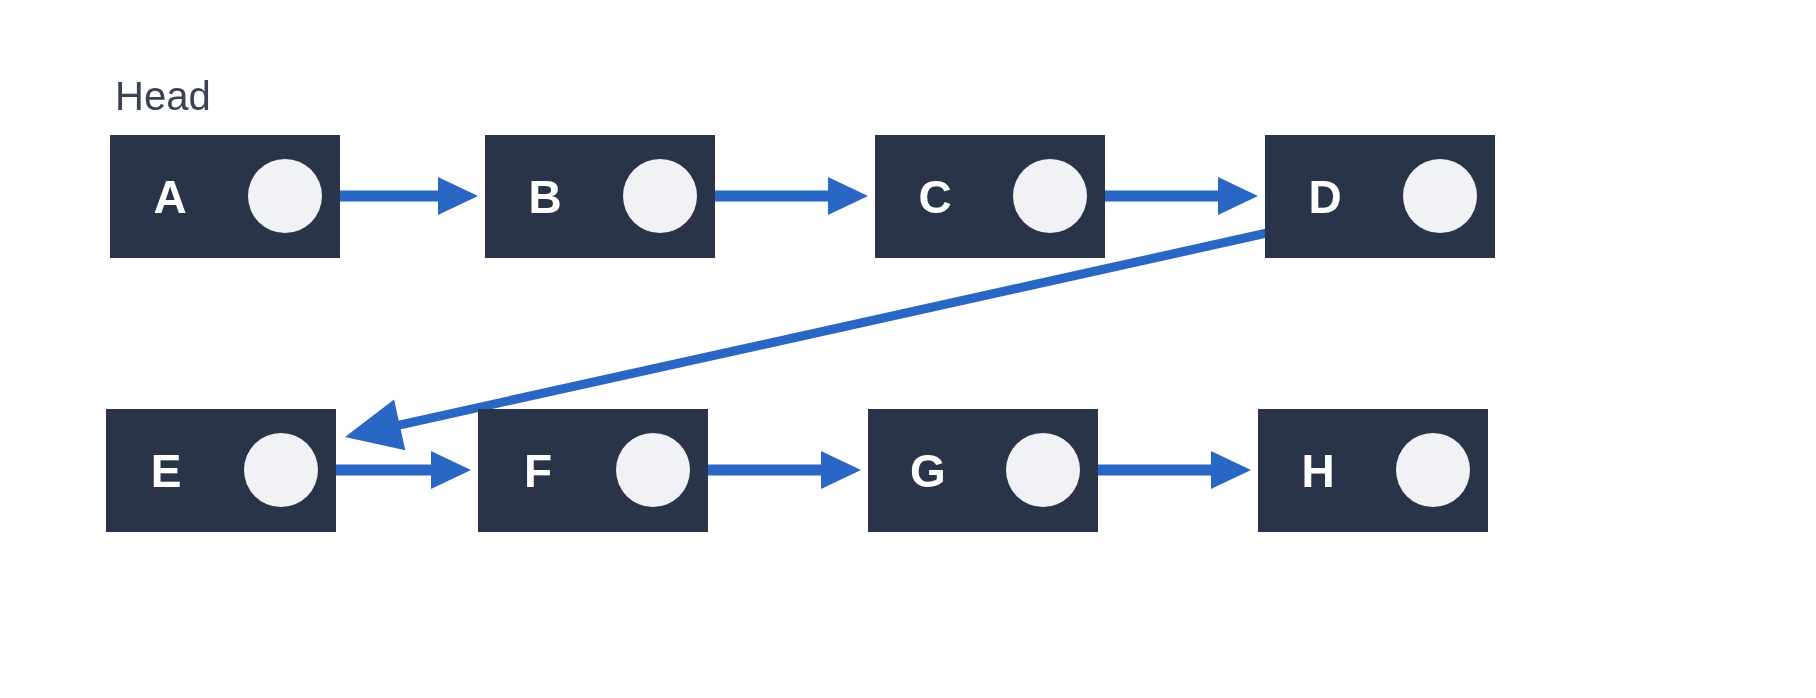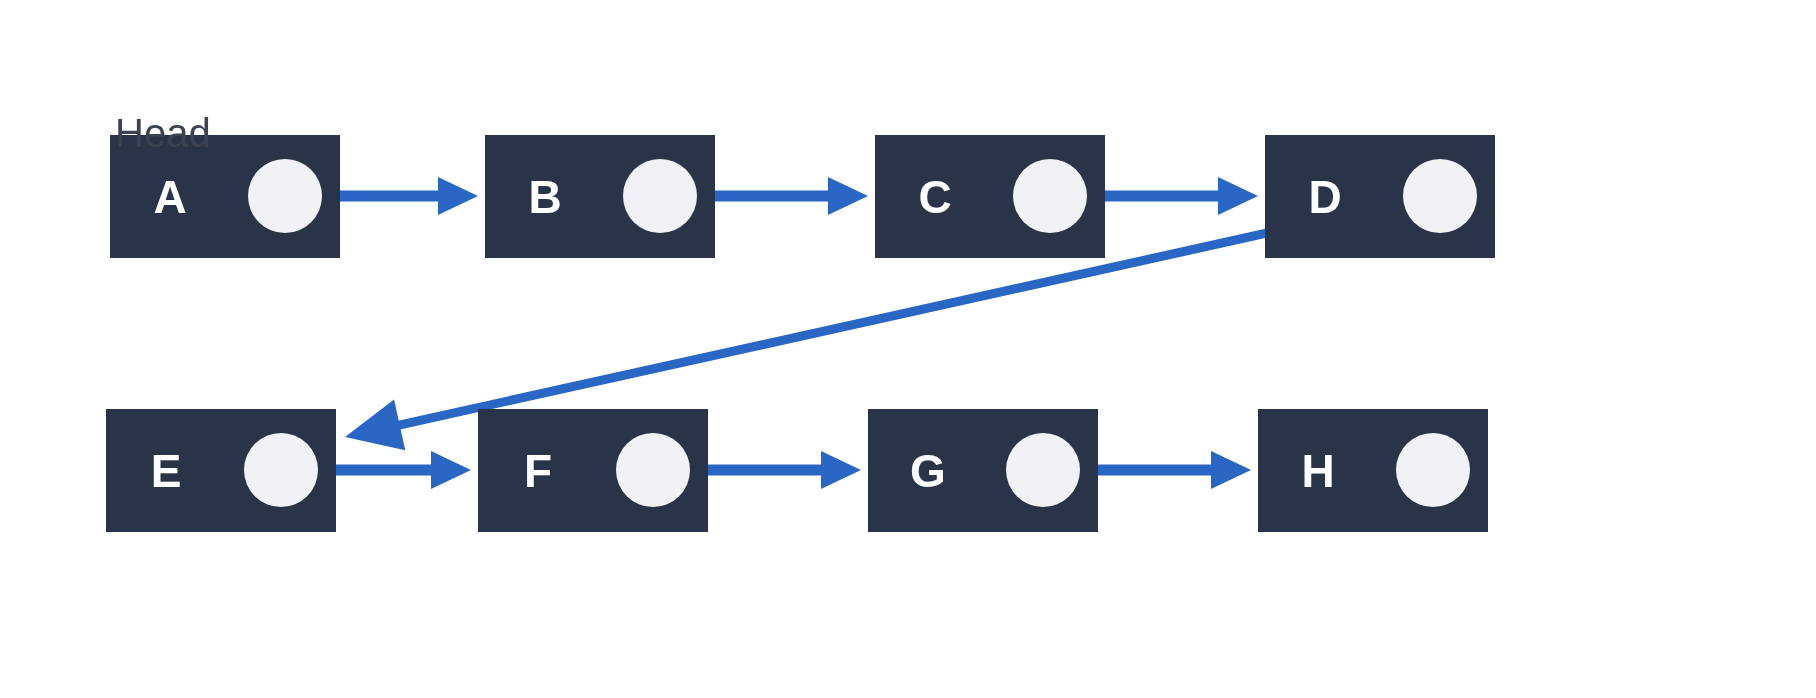--- a/index.html
+++ b/index.html
@@ -50,21 +50,20 @@
   }
   .head-label {
     position: absolute;
     color: #3b4252;
     font-family: "Liberation Sans", sans-serif;
     font-weight: normal;
     font-size: 40px;
     line-height: 1;
     white-space: nowrap;
     z-index: 3;
-    margin-top: 37px;
   }
 </style>
 </head>
 <body>
 
 <div id="canvas">
 
   <div class="head-label" style="left:115px; top:76px;">Head</div>
 
   <svg id="edge-layer" viewBox="0 0 1816 698" width="1816" height="698">

